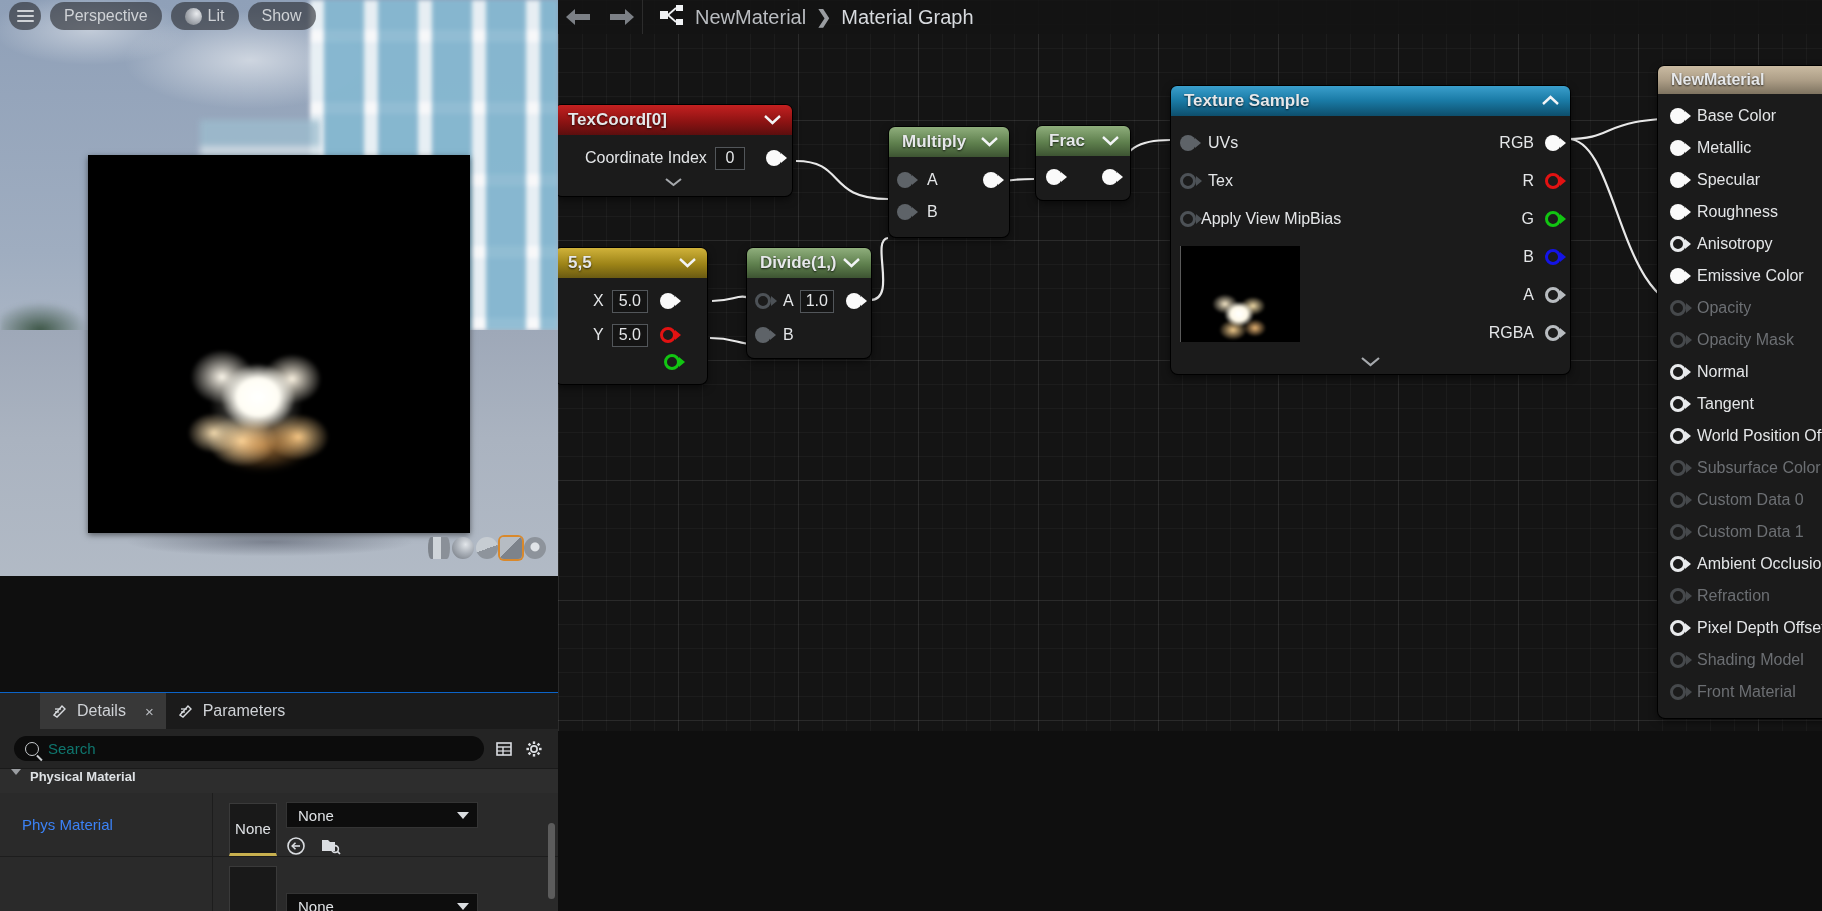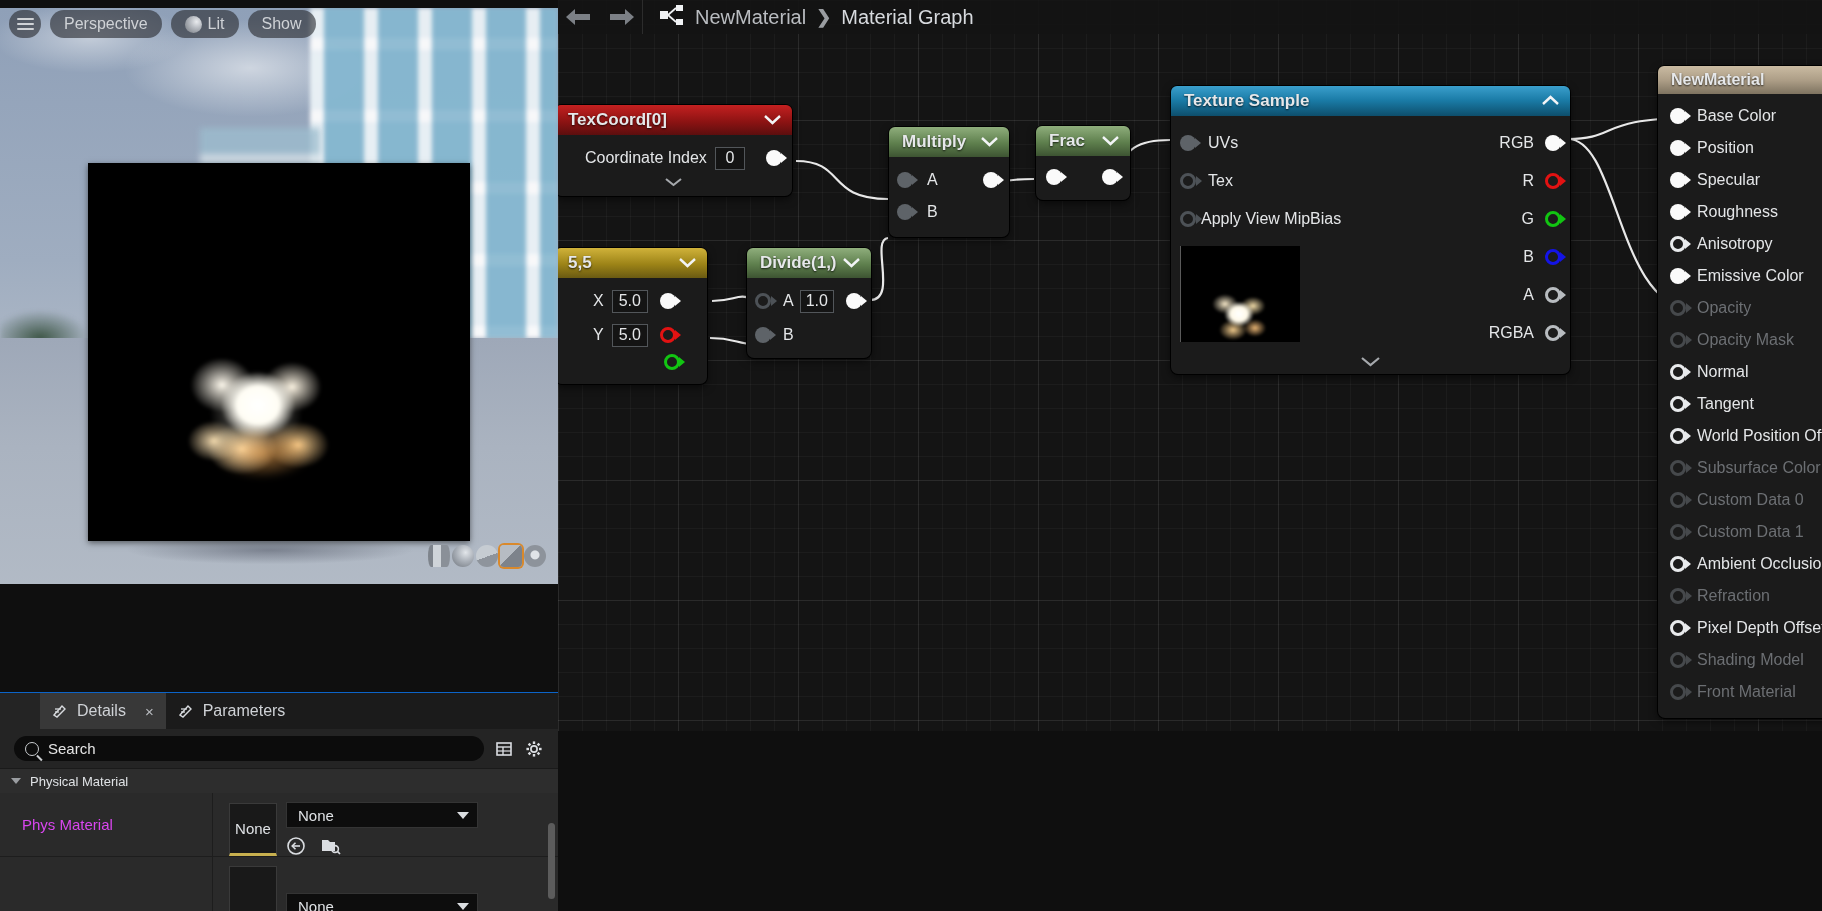--- a/index.html
+++ b/index.html
@@ -9,21 +9,20 @@
     font-family: "Liberation Sans", sans-serif;
     overflow: hidden;
   }
   #root { position: relative; width: 1822px; height: 911px; }
 
   
   #viewport {
     position: absolute; left: 0; top: 0; width: 558px; height: 576px;
     background: linear-gradient(180deg,#8a9bb4 0%,#9aa8bd 34%,#a9b3c2 40%,#8d97a8 42%,#9ba4b3 100%);
     overflow: hidden;
-    margin-top: 8px;
   }
   #sky {
     position:absolute; left:0; top:0; width:558px; height:420px;
     background:
       radial-gradient(ellipse 180px 70px at 250px 60px, rgba(255,255,255,.55), rgba(255,255,255,0) 70%),
       radial-gradient(ellipse 140px 50px at 90px 30px, rgba(255,255,255,.45), rgba(255,255,255,0) 70%),
       linear-gradient(180deg,#8fa0b8 0%, #9fadc0 60%, #b6bec9 100%);
   }
   #building {
     position:absolute; left:310px; top:0; width:248px; height:330px;
@@ -114,34 +113,34 @@
   }
   .tab.active { background:#383838; }
   .tab .x { color:#b9bcc0; font-size:15px; margin-left:10px; }
   .pencil { width:16px; height:16px; position:relative; }
 
   #searchrow { height:39px; display:flex; align-items:center; gap:10px; padding:0 14px; background:#242424; }
   #searchbox {
     flex:1; height:25px; border-radius:13px; background:#0c0c0c;
     display:flex; align-items:center; gap:9px; padding:0 11px;
   }
-  #searchbox .ph { color:#e5e5e5; font-size:15px; }
+  #searchbox .ph { color:#0f766e; font-size:15px; }
   .mag { width:14px; height:14px; border:1.8px solid #c9ccd0; border-radius:50%; position:relative; flex:none; }
   .mag::after { content:''; position:absolute; right:-5px; bottom:-4px; width:7px; height:1.8px; background:#c9ccd0; transform:rotate(45deg); }
   .iconbtn { width:20px; height:20px; position:relative; }
 
   #cat {
-    height:25px; display:flex; align-items:center; gap:9px; padding-left:11px;
+    height:25px; display:flex; align-items:flex-start; gap:9px; padding-left:11px;
     background:#2d2d2d; border-top:1px solid #1a1a1a;
-    font-size:13px; font-weight:normal; color:#dfe2e5;
+    font-size:13px; font-weight:bold; color:#dfe2e5;
   }
   .caret { width:0; height:0; border-left:5px solid transparent; border-right:5px solid transparent; border-top:6px solid #9a9da1; }
 
   .prow { display:flex; align-items:stretch; border-bottom:1px solid #1d1d1d; min-height:62px; background:#2a2a2a; }
-  .pname { width:213px; display:flex; align-items:center; padding-left:22px; font-size:15px; color:#d946ef; border-right:1px solid #1d1d1d; }
+  .pname { width:213px; display:flex; align-items:center; padding-left:22px; font-size:15px; color:#3b82f6; border-right:1px solid #1d1d1d; }
   .pval { flex:1; display:flex; align-items:flex-end; gap:9px; padding:9px 0 0 16px; }
   .thumb {
     width:48px; height:53px; background:#191919; border:1px solid #3a3a3a;
     border-bottom:3px solid #c8b04f; display:flex; align-items:center; justify-content:center;
     font-size:15px; color:#dfe2e5;
   }
   .dropdown {
     width:192px; height:26px; background:#0d0d0d; border:1px solid #343434;
     display:flex; align-items:center; justify-content:space-between; padding:0 8px 0 11px;
     font-size:15px; color:#dfe2e5;
@@ -636,21 +635,21 @@
       <div class="nhead" style="background:linear-gradient(180deg,#cabba2 0%,#ac9d86 52%,#7e7360 100%); height:28px;">
         <span class="t" style="font-size:16px">NewMaterial</span>
       </div>
       <div class="nbody" style="padding:6px 0 10px;" id="mat-inputs">
           <div class="prow2" style="padding-left: 12px; gap: 11px; height: 32px;">
             <span class="pin w"></span>
             <span class="plbl">Base Color</span>
           </div>
           <div class="prow2" style="padding-left: 12px; gap: 11px; height: 32px;">
             <span class="pin w"></span>
-            <span class="plbl">Position</span>
+            <span class="plbl">Metallic</span>
           </div>
           <div class="prow2" style="padding-left: 12px; gap: 11px; height: 32px;">
             <span class="pin w"></span>
             <span class="plbl">Specular</span>
           </div>
           <div class="prow2" style="padding-left: 12px; gap: 11px; height: 32px;">
             <span class="pin w"></span>
             <span class="plbl">Roughness</span>
           </div>
           <div class="prow2" style="padding-left: 12px; gap: 11px; height: 32px;">

